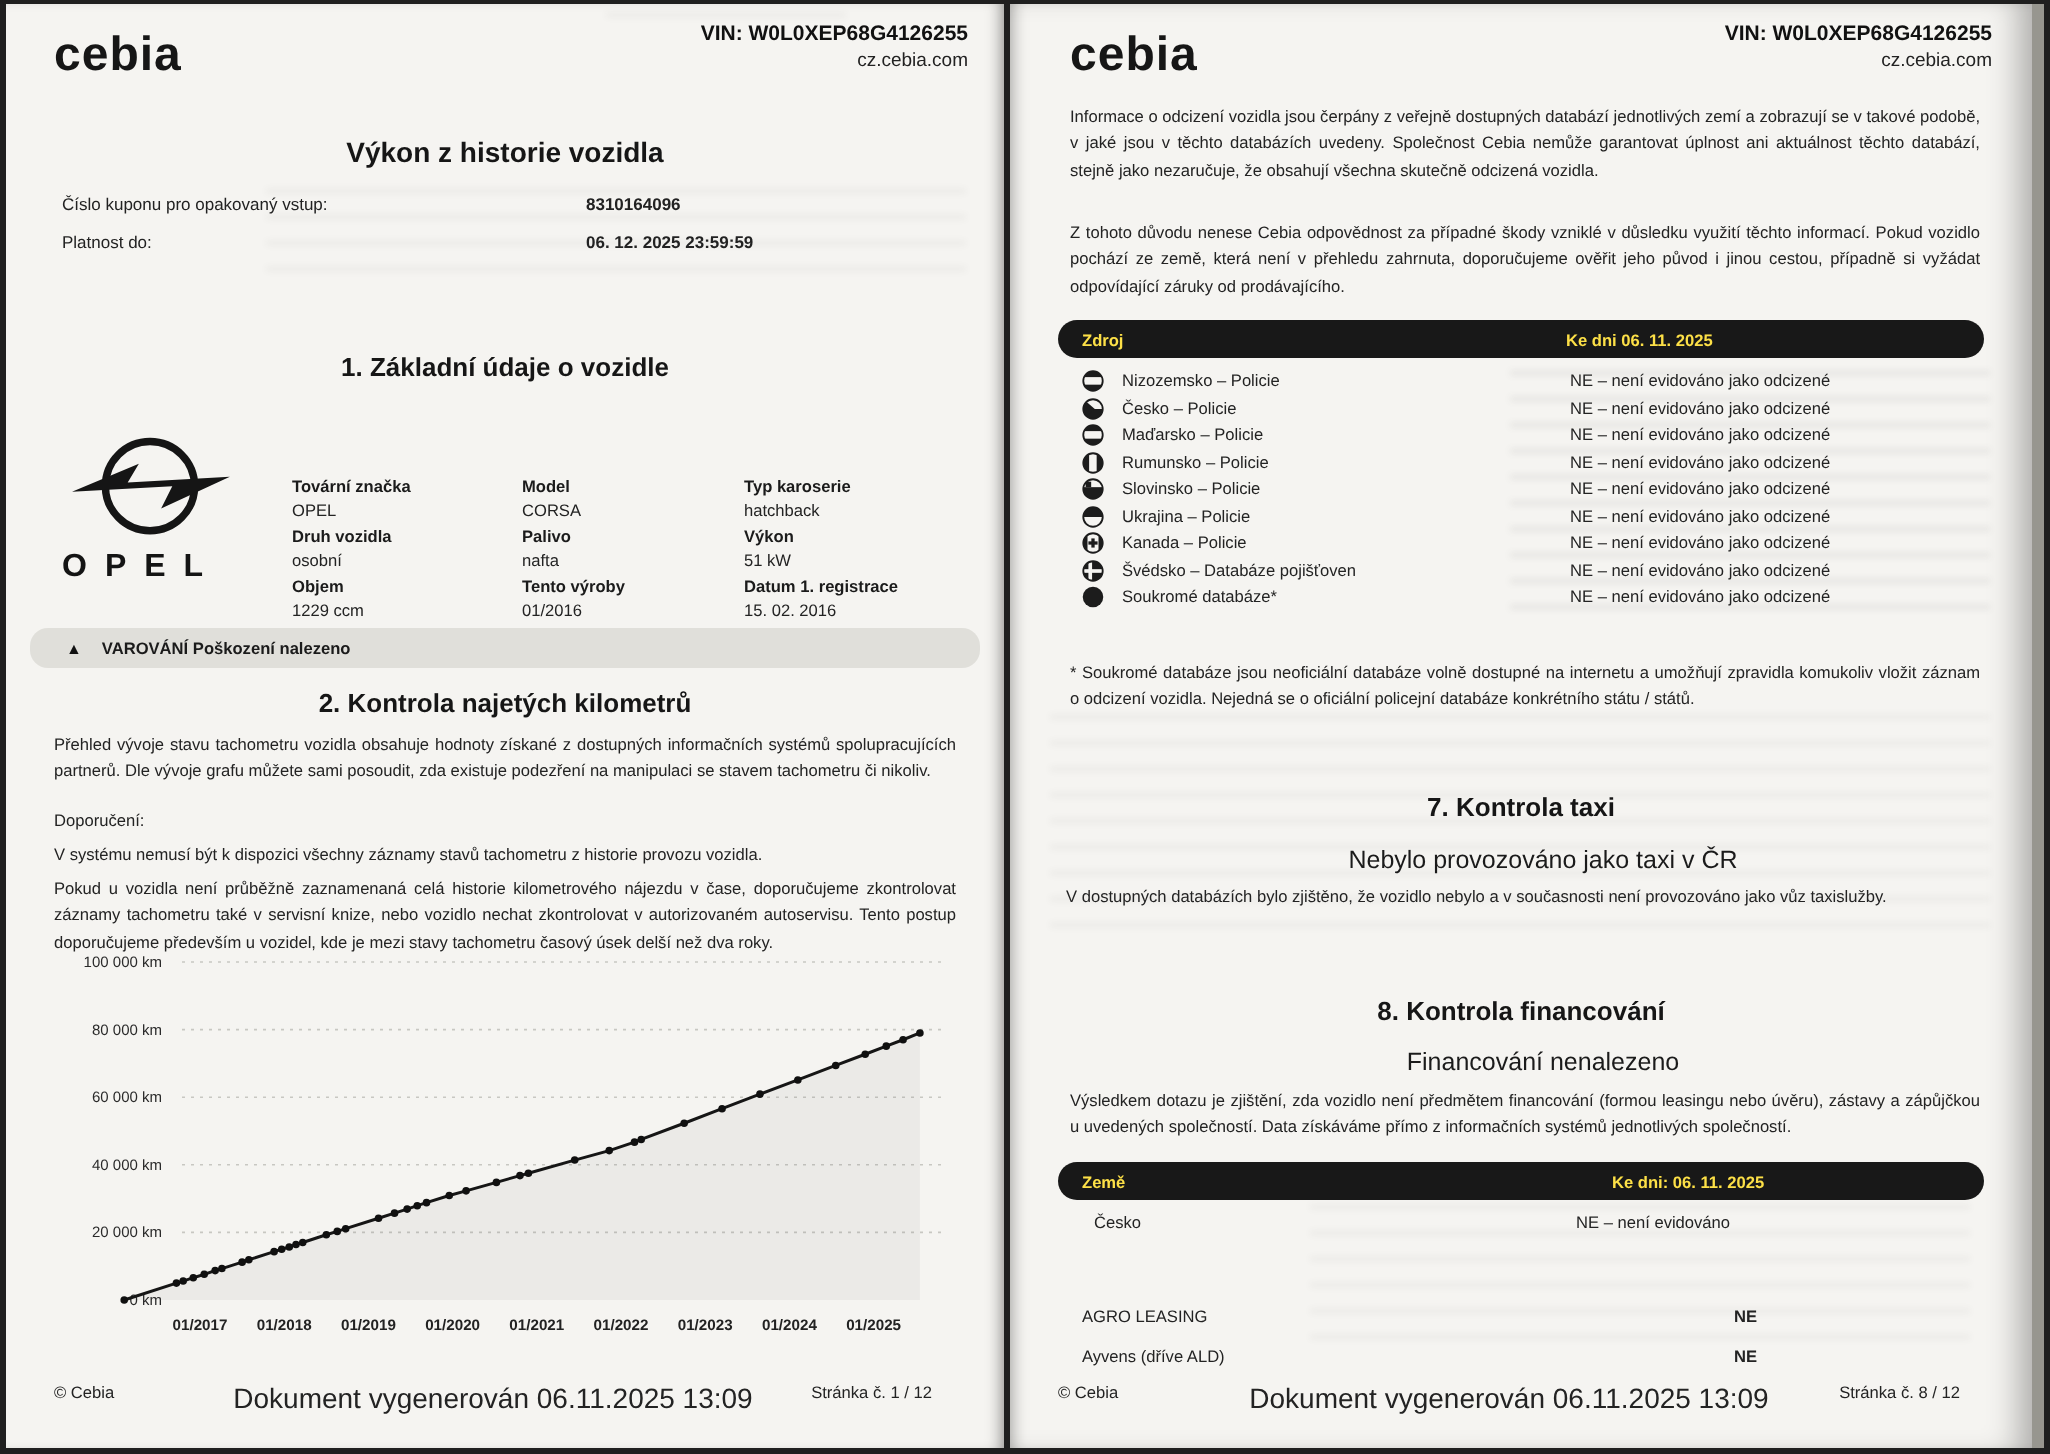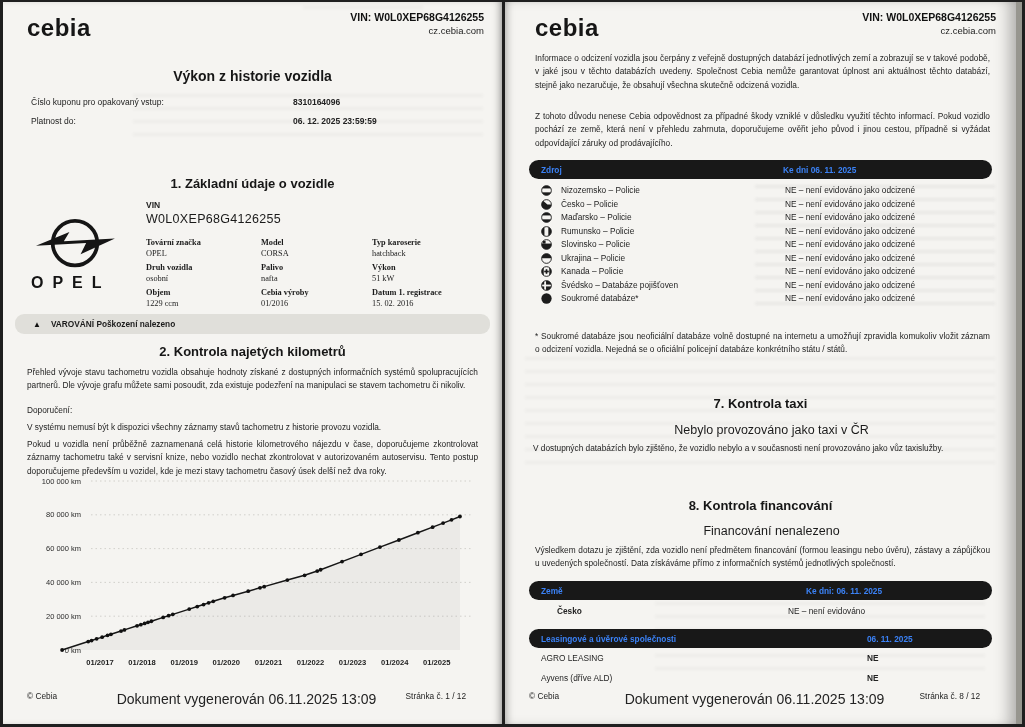--- a/index.html
+++ b/index.html
@@ -38,21 +38,21 @@
   .fields-grid { display:grid; grid-template-columns:115px 111px 114px; grid-auto-rows:25px; }
   .field-lbl { font-size:8.3px; font-weight:bold; color:#1b1b1b; }
   .field-val { font-size:8.3px; color:#232323; margin-top:2px; }
   .opel-letters { font-size:16px; font-weight:bold; letter-spacing:9px; color:#141414; margin-left:6px; }
 
   .warn-bar { height:20px; background:#e0dfda; border-radius:9px; display:flex; align-items:center; padding-left:18px; }
   .warn-icon { font-size:8px; color:#111; margin-right:10px; }
   .warn-text { font-size:8.3px; font-weight:bold; color:#1b1b1b; }
 
   
-  .pill-bar { height:19px; background:#181818; border-radius:10px; color:#3b82f6; display:flex; align-items:center; padding-left:12px; position:absolute; left:24px; right:24px; }
+  .pill-bar { height:19px; background:#181818; border-radius:10px; color:#fde047; display:flex; align-items:center; padding-left:12px; position:absolute; left:24px; right:24px; }
   .pill-lbl { font-size:8.3px; font-weight:bold; }
   .pill-val { position:absolute; font-size:8.3px; font-weight:bold; }
 
   .tbl { position:absolute; left:24px; right:24px; }
   .tbl-row { position:relative; height:13.5px; }
   .tbl-row.tall { height:20px; }
   .row-flag { position:absolute; left:12px; top:1px; width:11px; height:11px; }
   .row-src { position:absolute; left:32px; top:1px; font-size:8.3px; color:#232323; }
   .row-res { position:absolute; top:1px; font-size:8.3px; color:#232323; }
 
@@ -103,26 +103,22 @@
     <div class="abs sec-heading" style="top:174px;">1. Základní údaje o vozidle</div>
 
     <div class="abs" style="left:22px;top:216px;width:110px;">
       <svg width="100" height="52" viewBox="0 0 100 56">
         <circle cx="50" cy="27" r="24" fill="none" stroke="#151515" stroke-width="4"></circle>
         <polygon points="8,30 44,15 38,25 93,22 56,39 62,27" fill="#151515"></polygon>
       </svg>
       <div class="opel-letters">OPEL</div>
     </div>
 
-    <div class="abs" style="left:143px;top:198px;">
-      <div class="vin-lbl">VIN</div>
-      <div class="vin-val" style="margin-top:2px;">W0L0XEP68G4126255</div>
-    </div>
-
-    <div class="abs fields-grid" style="left:143px;top:236px;width:345px;font-family:Liberation Serif, serif;">
+
+    <div class="abs fields-grid" style="left:143px;top:236px;width:345px;">
       <div>
           <div class="field-lbl">Tovární značka</div>
           <div class="field-val">OPEL</div>
         </div>
       <div>
           <div class="field-lbl">Model</div>
           <div class="field-val">CORSA</div>
         </div>
       <div>
           <div class="field-lbl">Typ karoserie</div>
@@ -138,21 +134,21 @@
         </div>
       <div>
           <div class="field-lbl">Výkon</div>
           <div class="field-val">51 kW</div>
         </div>
       <div>
           <div class="field-lbl">Objem</div>
           <div class="field-val">1229 ccm</div>
         </div>
       <div>
-          <div class="field-lbl">Cebia výroby</div>
+          <div class="field-lbl">Tento výroby</div>
           <div class="field-val">01/2016</div>
         </div>
       <div>
           <div class="field-lbl">Datum 1. registrace</div>
           <div class="field-val">15. 02. 2016</div>
         </div>
     </div>
 
     <div class="abs warn-bar" style="left:12px;right:12px;top:312px;">
       <span class="warn-icon">▲</span>
@@ -413,29 +409,25 @@
     <div class="abs sec-heading" style="top:496px;">8. Kontrola financování</div>
     <div class="abs sec-sub" style="top:522px;">Financování nenalezeno</div>
     <div class="abs body-text" style="left:30px;right:26px;top:542px;">Výsledkem dotazu je zjištění, zda vozidlo není předmětem financování (formou leasingu nebo úvěru), zástavy a zápůjčkou u uvedených společností. Data získáváme přímo z informačních systémů jednotlivých společností.</div>
 
     <div class="pill-bar" style="top:579px;">
       <span class="pill-lbl">Země</span>
       <span class="pill-val" style="left:277px;">Ke dni: 06. 11. 2025</span>
     </div>
     <div class="tbl" style="top:603px;">
       <div class="tbl-row">
-        <span class="row-src" style="left:28px;font-weight:bold;">Česko</span>
+        <span class="row-src" style="left:18px;">Česko</span>
         <span class="row-res" style="left:259px;">NE – není evidováno</span>
       </div>
     </div>
 
-    <div class="pill-bar" style="top:627px;">
-      <span class="pill-lbl">Leasingové a úvěrové společnosti</span>
-      <span class="pill-val" style="left:338px;">06. 11. 2025</span>
-    </div>
     <div class="tbl" style="top:650px;">
       <div class="tbl-row tall">
         <span class="row-src" style="left:12px;">AGRO LEASING</span>
         <span class="row-res" style="left:338px;font-weight:bold;">NE</span>
       </div>
       <div class="tbl-row tall">
         <span class="row-src" style="left:12px;">Ayvens (dříve ALD)</span>
         <span class="row-res" style="left:338px;font-weight:bold;">NE</span>
       </div>
     </div>

